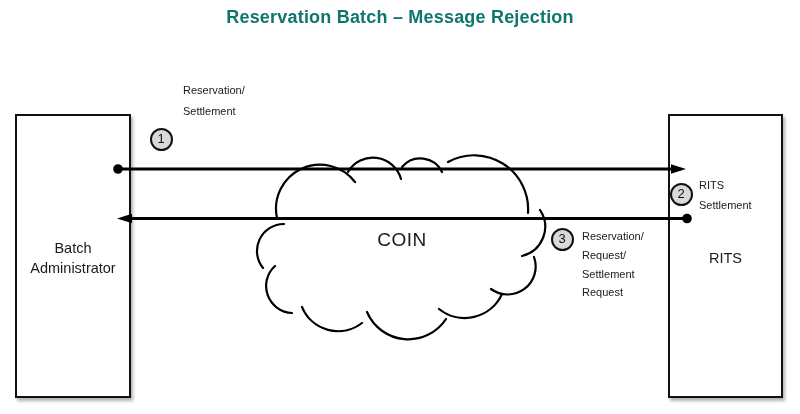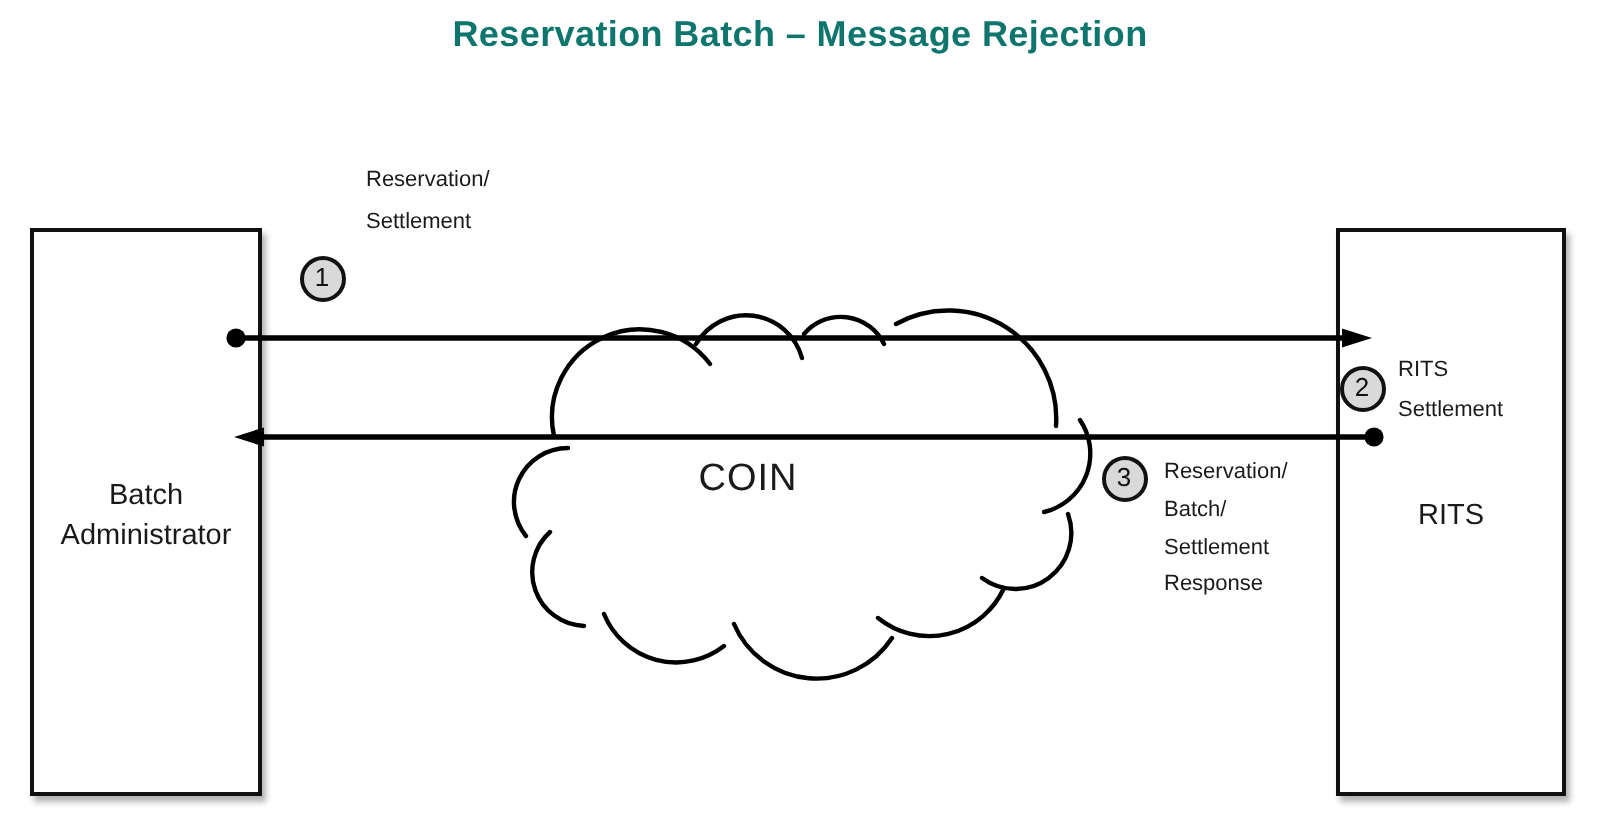--- a/index.html
+++ b/index.html
@@ -15,21 +15,21 @@
     position:absolute;top:114px;height:284px;box-sizing:border-box;
     border:2.5px solid #111;background:#fff;
     box-shadow:2px 3px 3px rgba(0,0,0,.30);
     display:flex;align-items:center;justify-content:center;text-align:center;
   }
   .node-left{left:15px;width:116px;}
   .node-right{left:668px;width:115px;}
   .node-label{font-size:14.5px;line-height:20px;padding:0 4px;margin-top:4px;}
   .diagram-svg{position:absolute;left:0;top:0;z-index:3;}
   .cloud-label{
-    position:absolute;left:324px;top:229px;width:100px;text-align:center;
+    position:absolute;left:352px;top:229px;width:100px;text-align:center;
     font-size:19px;letter-spacing:.5px;z-index:4;
   }
   .step-circle{
     position:absolute;width:23px;height:23px;box-sizing:border-box;z-index:5;
     border:2.2px solid #111;border-radius:50%;background:#d9d9d9;
     display:flex;align-items:center;justify-content:center;
     font-size:13px;color:#111;padding-bottom:1px;
   }
   .step-1{left:149.5px;top:127.5px;}
   .step-2{left:669.5px;top:182.5px;}
@@ -97,18 +97,18 @@
     <div>Settlement</div>
   </div>
 
   <div class="msg msg-2">
     <div>RITS</div>
     <div>Settlement</div>
   </div>
 
   <div class="msg msg-3">
     <div>Reservation/</div>
-    <div>Batch/</div>
+    <div>Request/</div>
     <div>Settlement</div>
-    <div>Response</div>
+    <div>Request</div>
   </div>
 
 </div>
 
 </body></html>

